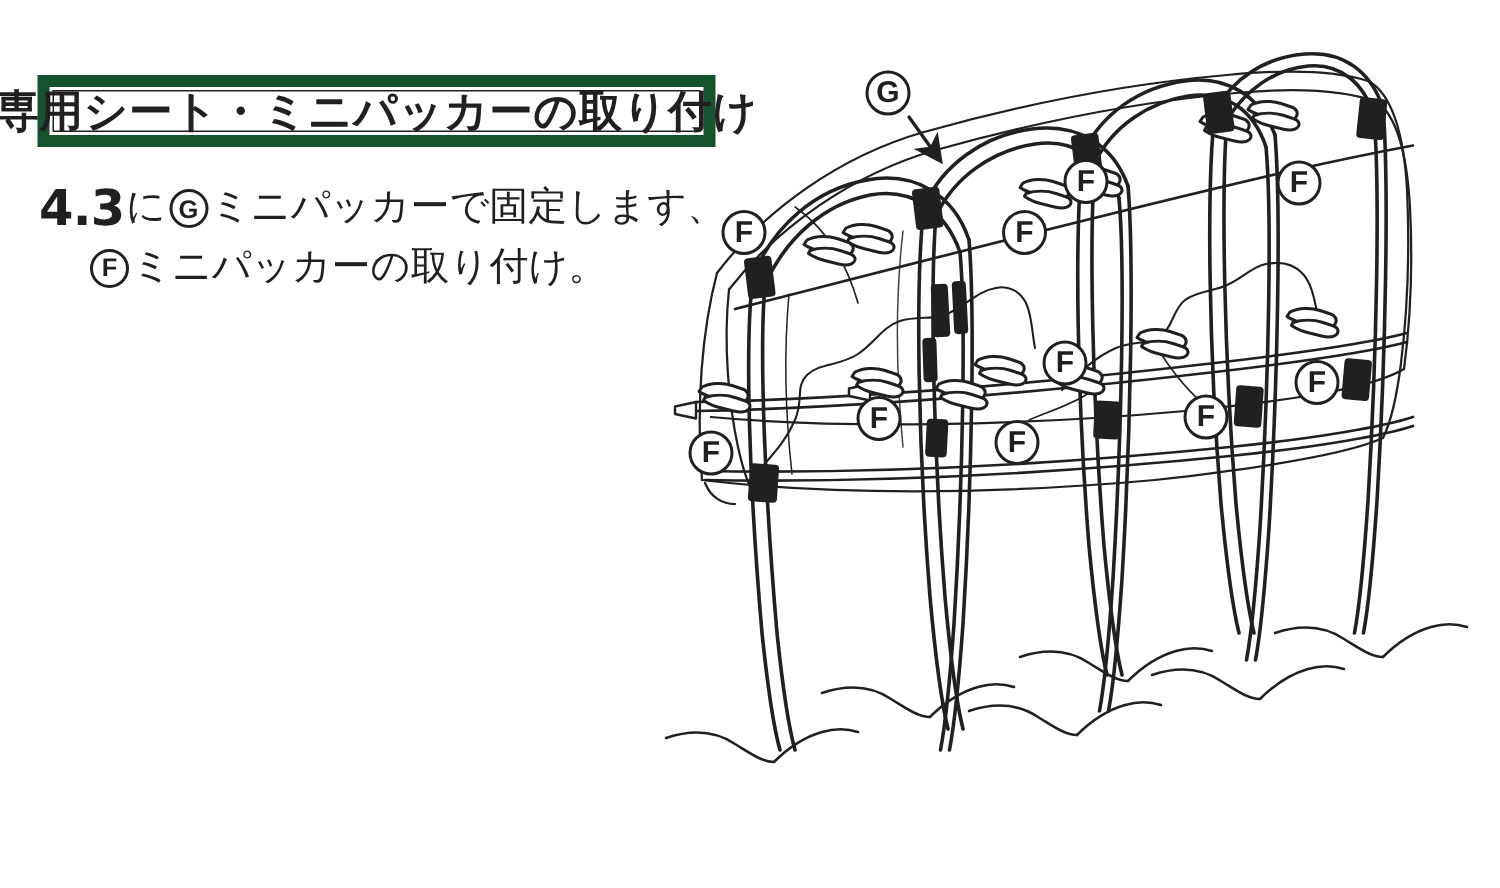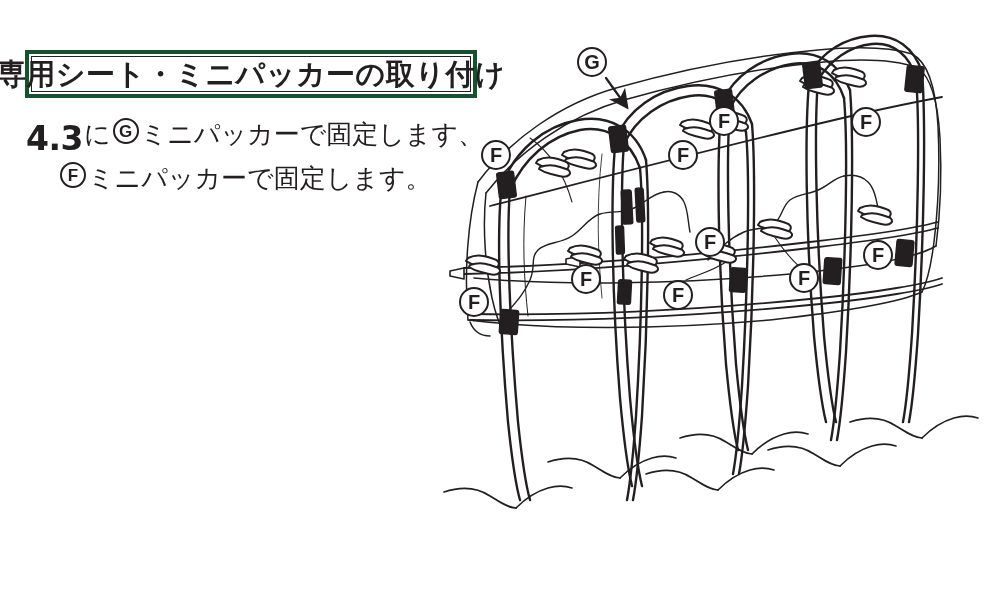--- a/index.html
+++ b/index.html
@@ -9,41 +9,41 @@
     font-family:"Liberation Sans","DejaVu Sans",sans-serif;
     color:#231f20;
   }
   #page{position:absolute;inset:0;background:#ffffff;}
 
   
   .text-col{position:absolute;left:0;top:0;width:500px;height:592px;}
 
   .heading-box{
     position:absolute;left:25px;top:50px;width:452px;height:48px;
-    border:4px solid #14532d;
+    border:8px solid #14532d;
     background:#ffffff;
     box-sizing:border-box;
     display:flex;align-items:center;justify-content:center;
   }
   .heading-box::after{
     content:"";position:absolute;left:2px;top:2px;right:2px;bottom:2px;
     border:1px solid #231f20;pointer-events:none;
   }
   .heading-text{
     font-size:29px;font-weight:bold;letter-spacing:0.5px;
     line-height:1;white-space:nowrap;color:#231f20;
     font-family:"DejaVu Sans","Liberation Sans",sans-serif;
     position:relative;z-index:2;
   }
 
   .body-block{
     position:absolute;left:26px;top:118px;width:460px;
   }
   .body-line{
-    display:flex;white-space:nowrap;
+    display:flex;align-items:center;white-space:nowrap;
     font-size:26px;line-height:1.28;color:#231f20;
     font-family:"DejaVu Sans","Liberation Sans",sans-serif;
   }
   .body-line.l1{margin-left:0;}
   .body-line.l2{margin-left:32px;margin-top:2px;}
   .step-num{
     font-size:33px;font-weight:bold;letter-spacing:-0.5px;margin-right:1px;
   }
   .inline-ref{
     display:inline-flex;align-items:center;justify-content:center;
@@ -81,21 +81,21 @@
 
     <div class="body-block">
       <div class="body-line l1">
         <span class="step-num">4.3</span>
         <span>に</span>
         <span class="inline-ref">G</span>
         <span>ミニパッカーで固定します、</span>
       </div>
       <div class="body-line l2">
         <span class="inline-ref">F</span>
-        <span>ミニパッカーで固定します。</span>
+        <span>ミニパッカーの取り付け。</span>
       </div>
     </div>
   </div>
 
   <div class="diagram">
 
     <svg viewBox="0 0 570 500" xmlns="http://www.w3.org/2000/svg">
       <defs>
         <marker id="arrowhead" markerWidth="9" markerHeight="9" refX="7" refY="4.5" orient="auto">
           <path d="M0,0 L9,4.5 L0,9 L2.4,4.5 Z" fill="#231f20"></path>

